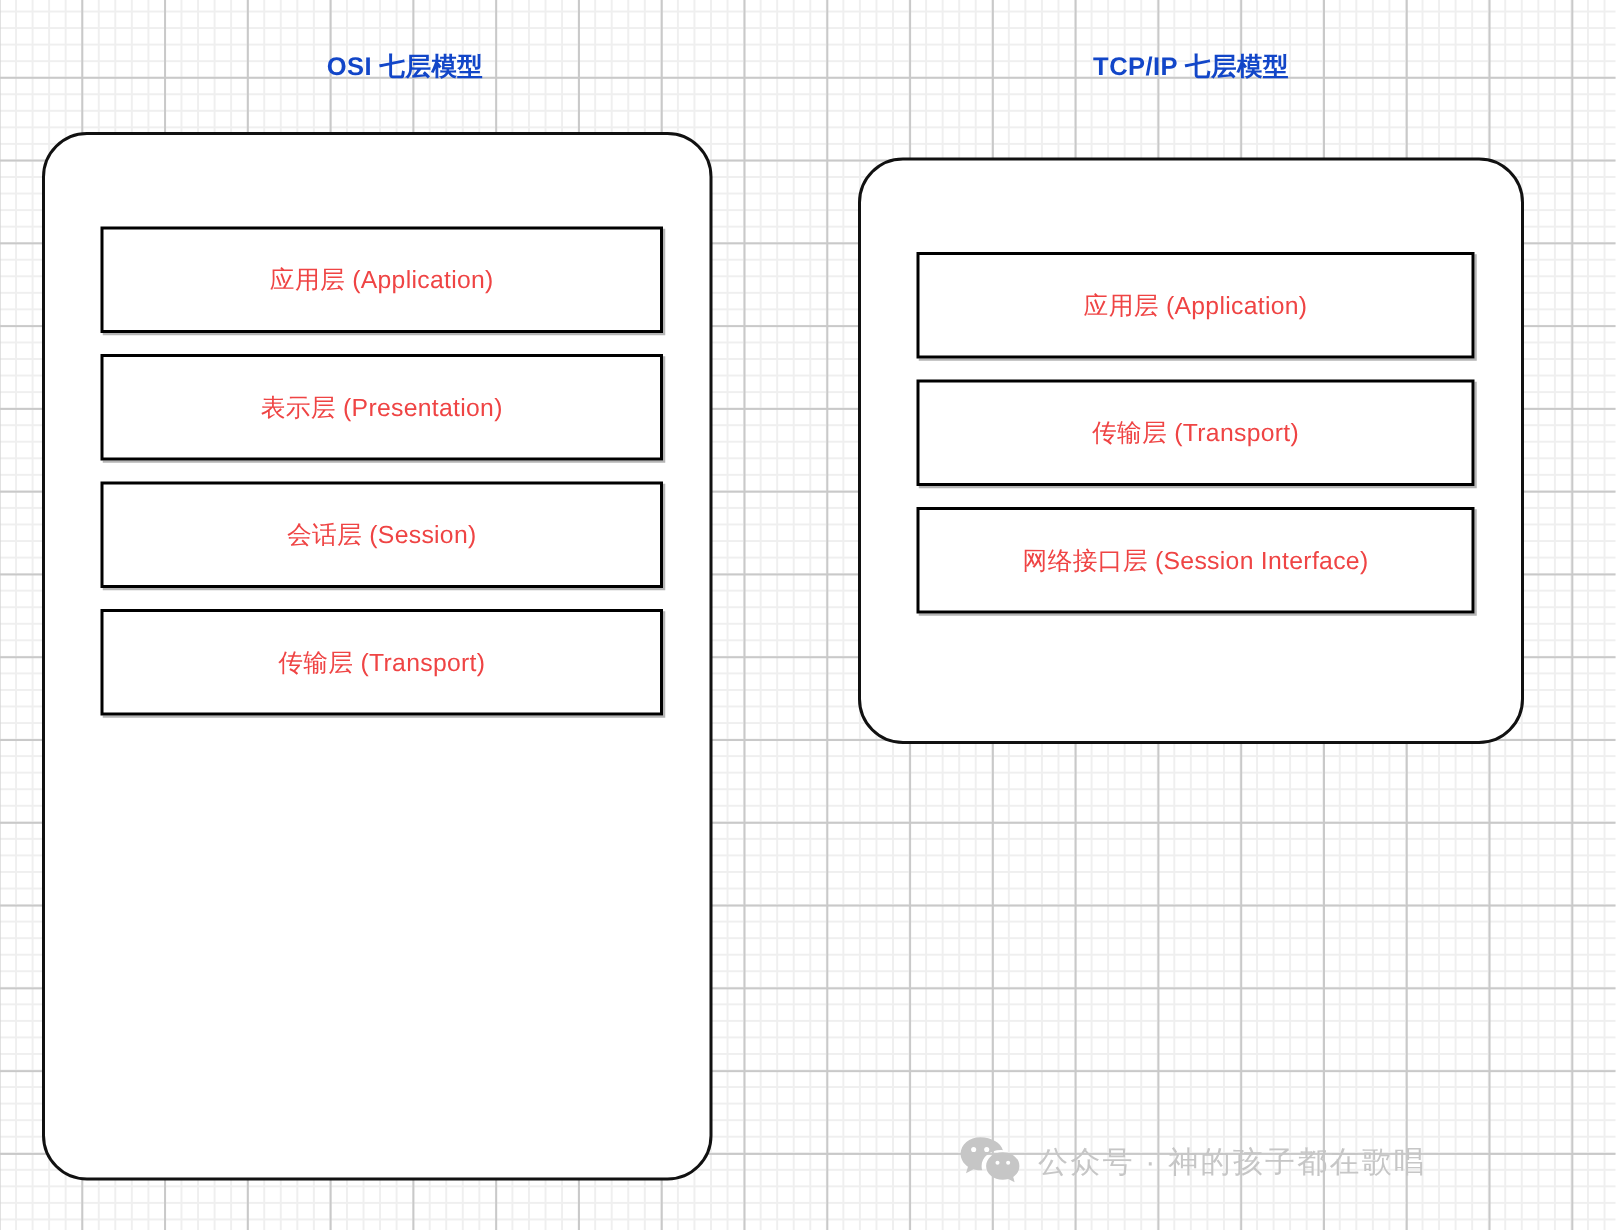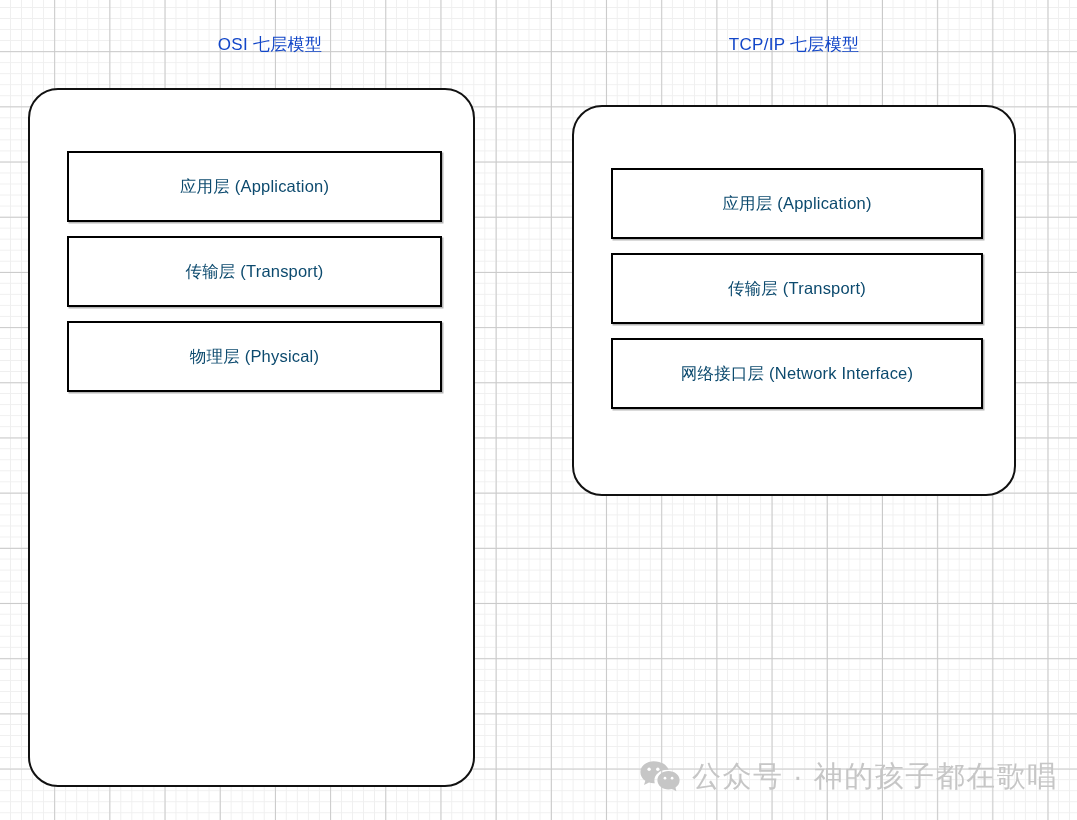--- a/index.html
+++ b/index.html
@@ -32,21 +32,21 @@
       55.2px 55.2px,
       11.04px 11.04px,
       11.04px 11.04px;
     background-position: -1px -4px, -1px -4px, -1px -4px, -1px -4px;
   }
 
   
   .model-title {
     position: absolute;
     font-size: 17px;
-    font-weight: 400;
+    font-weight: 700;
     letter-spacing: 0.3px;
     white-space: nowrap;
     text-align: center;
     line-height: 1;
   }
   #osi-title  { left: 60px;  top: 36px; width: 420px; }
   #tcp-title  { left: 572px; top: 36px; width: 444px; }
 
   
   .stack-container {
@@ -83,37 +83,37 @@
   
   .layer-box {
     box-sizing: border-box;
     background: #ffffff;
     border: 2px solid #000000;
     box-shadow: 1.5px 1.5px 0 0 #b5b5b5;
     display: flex;
     align-items: center;
     justify-content: center;
     font-size: 16.5px;
-    color: #0c4a6e;
+    color: #ef4444;
     letter-spacing: 0.2px;
     white-space: nowrap;
   }
   #osi-container .layer-box { height: 71px; }
   #tcp-container .layer-box { height: 71px; }
 
   
   #watermark {
     position: absolute;
     left: 640px;
     top: 757px;
     display: flex;
     align-items: center;
     gap: 12px;
     color: #c6c6c6;
-    font-size: 29px;
+    font-size: 20px;
     letter-spacing: 1.5px;
     white-space: nowrap;
     user-select: none;
   }
   #watermark .wm-logo {
     display: block;
     width: 40px;
     height: 34px;
     flex: 0 0 auto;
   }
@@ -123,30 +123,31 @@
 
 <div id="canvas">
 
   <div class="model-title" id="osi-title" style="color: rgb(18, 70, 200);">OSI 七层模型</div>
 
   <div class="model-title" id="tcp-title" style="color: rgb(18, 70, 200);">TCP/IP 七层模型</div>
 
   <div class="stack-container" id="osi-container">
     <div class="stack-inner">
       <div class="layer-box">应用层 (Application)</div>
+      <div class="layer-box">表示层 (Presentation)</div>
+      <div class="layer-box">会话层 (Session)</div>
       <div class="layer-box">传输层 (Transport)</div>
-      <div class="layer-box">物理层 (Physical)</div>
     </div>
   </div>
 
   <div class="stack-container" id="tcp-container">
     <div class="stack-inner">
       <div class="layer-box">应用层 (Application)</div>
       <div class="layer-box">传输层 (Transport)</div>
-      <div class="layer-box">网络接口层 (Network Interface)</div>
+      <div class="layer-box">网络接口层 (Session Interface)</div>
     </div>
   </div>
 
   <div id="watermark" style="color: rgb(198, 198, 198);">
     <svg class="wm-logo" viewBox="0 0 40 34" aria-hidden="true">
 
       <path fill="#c6c6c6" d="M13.6 1.2C6.3 1.2 0.4 6.1 0.4 12.2c0 3.5 1.9 6.6 4.9 8.6L4 25.1l5-2.6c1.4 0.4 2.9 0.7 4.6 0.7 0.4 0 0.8 0 1.2 0-0.3-0.9-0.4-1.8-0.4-2.8 0-5.9 5.7-10.7 12.8-10.7 0.5 0 0.9 0 1.4 0.1C27.2 4.9 21 1.2 13.6 1.2z"></path>
       <circle fill="#ffffff" cx="9.1" cy="9.3" r="1.7"></circle>
       <circle fill="#ffffff" cx="17.8" cy="9.3" r="1.7"></circle>
 

